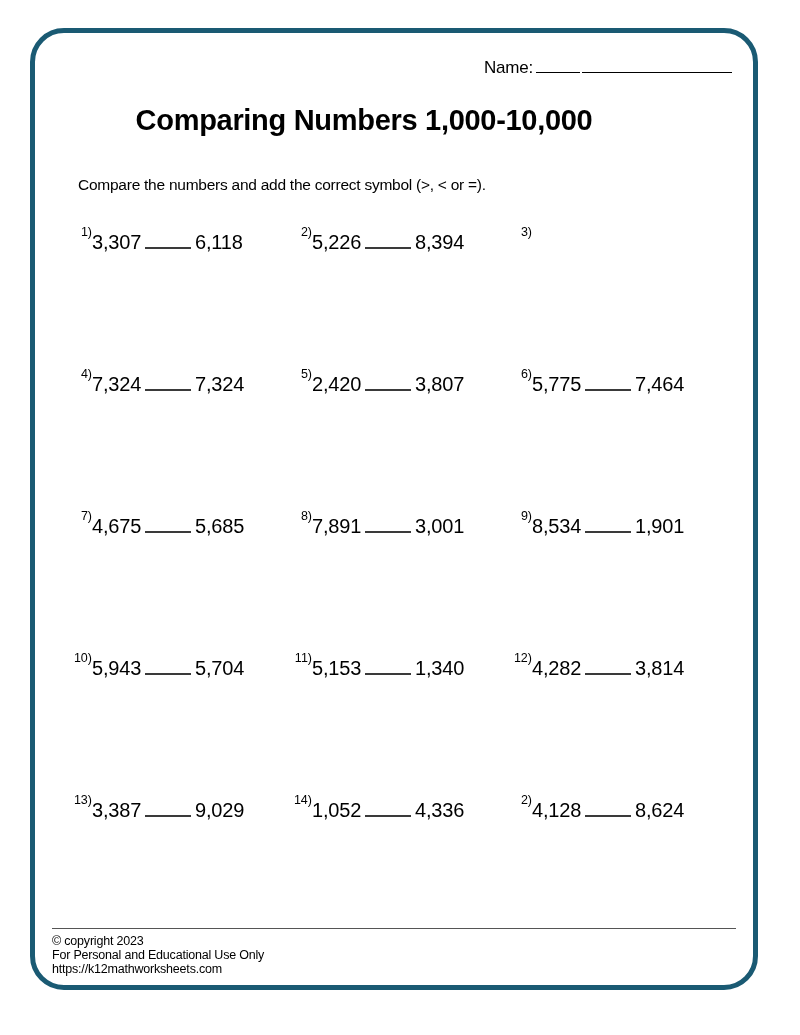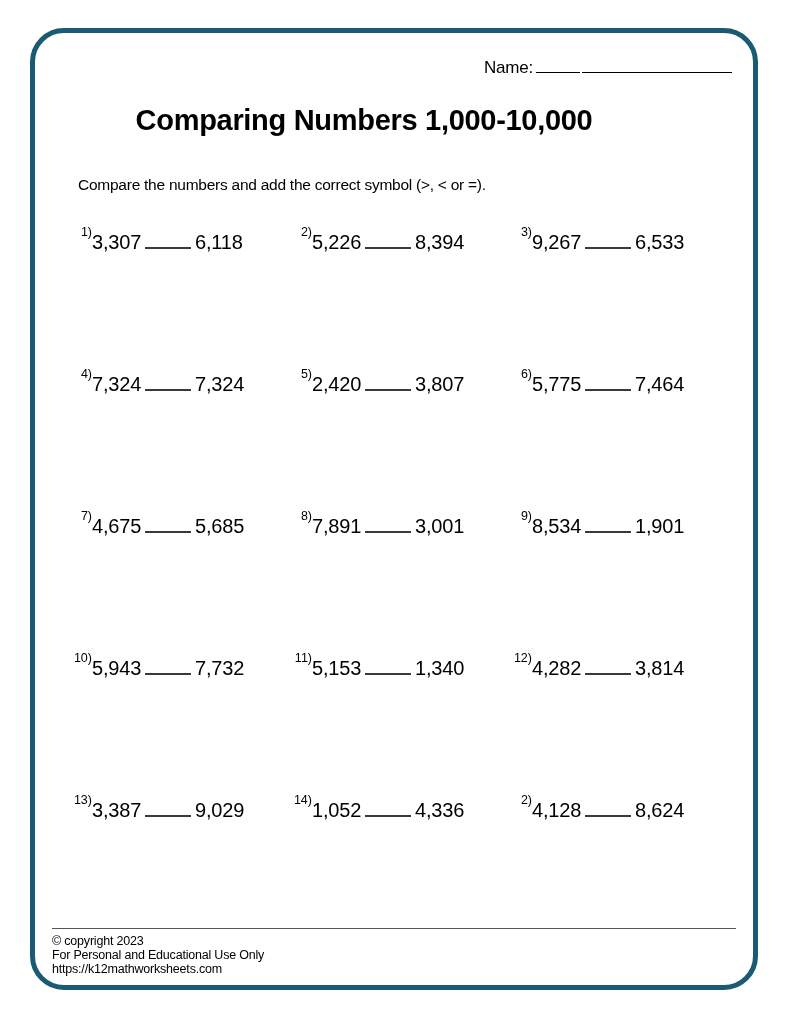--- a/index.html
+++ b/index.html
@@ -196,25 +196,20 @@
           <div class="problem-cell">
             <span class="problem-number">2)</span>
             <span class="problem-body">
               <span class="operand">5,226</span>
               <span class="answer-blank"></span>
               <span class="operand">8,394</span>
             </span>
           </div>
           <div class="problem-cell">
             <span class="problem-number">3)</span>
-            <span class="problem-body">
-              <span class="operand">9,267</span>
-              <span class="answer-blank"></span>
-              <span class="operand">6,533</span>
-            </span>
           </div>
         </div>
         <div class="problem-row">
           <div class="problem-cell">
             <span class="problem-number">4)</span>
             <span class="problem-body">
               <span class="operand">7,324</span>
               <span class="answer-blank"></span>
               <span class="operand">7,324</span>
             </span>
@@ -261,21 +256,21 @@
               <span class="operand">1,901</span>
             </span>
           </div>
         </div>
         <div class="problem-row">
           <div class="problem-cell">
             <span class="problem-number">10)</span>
             <span class="problem-body">
               <span class="operand">5,943</span>
               <span class="answer-blank"></span>
-              <span class="operand">7,732</span>
+              <span class="operand">5,704</span>
             </span>
           </div>
           <div class="problem-cell">
             <span class="problem-number">11)</span>
             <span class="problem-body">
               <span class="operand">5,153</span>
               <span class="answer-blank"></span>
               <span class="operand">1,340</span>
             </span>
           </div>

